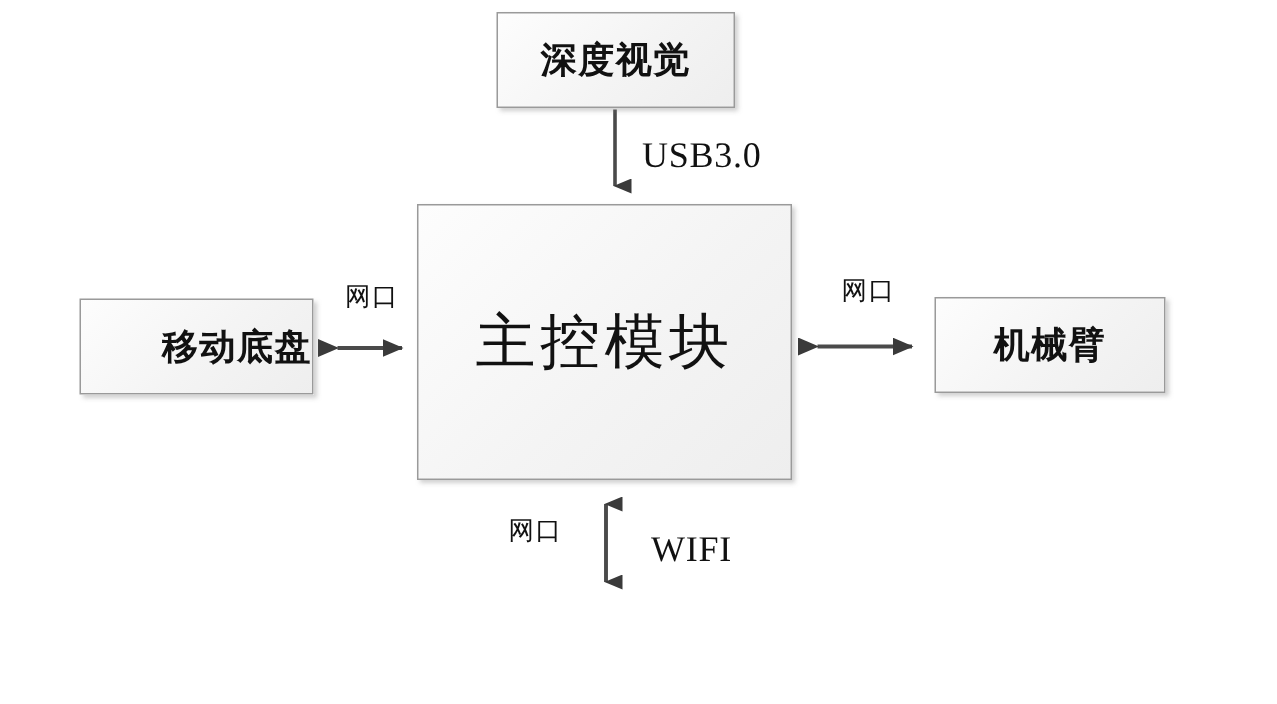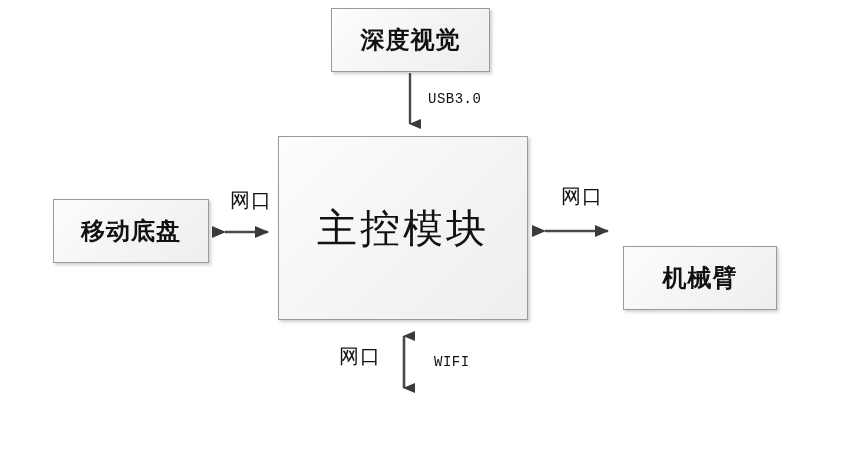--- a/index.html
+++ b/index.html
@@ -47,48 +47,48 @@
   
   .node.central .node-label {
     font-family: "DejaVu Serif", "Liberation Serif", serif;
     font-weight: normal;
     font-size: 40px;
     letter-spacing: 3px;
   }
 
   #node-vision  { left: 331px; top: 8px;   width: 159px; height: 64px; }
   #node-main    { left: 278px; top: 136px; width: 250px; height: 184px; }
-  #node-chassis { left: 53px;  top: 199px; width: 156px; height: 64px; }
-  #node-arm     { left: 623px; top: 198px; width: 154px; height: 64px; margin-top: 48px; }
+  #node-chassis { left: 53px;  top: 199px; width: 156px; height: 64px; justify-content: flex-end; }
+  #node-arm     { left: 623px; top: 198px; width: 154px; height: 64px; }
   #node-user    { left: 328px; top: 398px; width: 151px; height: 60px; }
 
   
   #connectors {
     position: absolute;
     left: 0; top: 0;
     width: 851px;
     height: 469px;
     pointer-events: none;
   }
 
   
   .edge-label {
     position: absolute;
     color: #111111;
     white-space: nowrap;
     line-height: 1;
   }
   .edge-label.cjk {
     font-family: "DejaVu Serif", "Liberation Serif", serif;
-    font-size: 20px;
+    font-size: 17px;
     letter-spacing: 1px;
   }
   .edge-label.latin {
-    font-family: Liberation Mono, monospace;
-    font-size: 14px;
+    font-family: Liberation Serif, serif;
+    font-size: 24px;
     letter-spacing: 0.5px;
   }
 
   #label-usb       { left: 428px; top: 92px; }
   #label-left-net  { left: 230px; top: 190px; }
   #label-right-net { left: 561px; top: 186px; }
   #label-down-net  { left: 339px; top: 346px; }
   #label-wifi      { left: 434px; top: 355px; }
 </style>
 </head>

